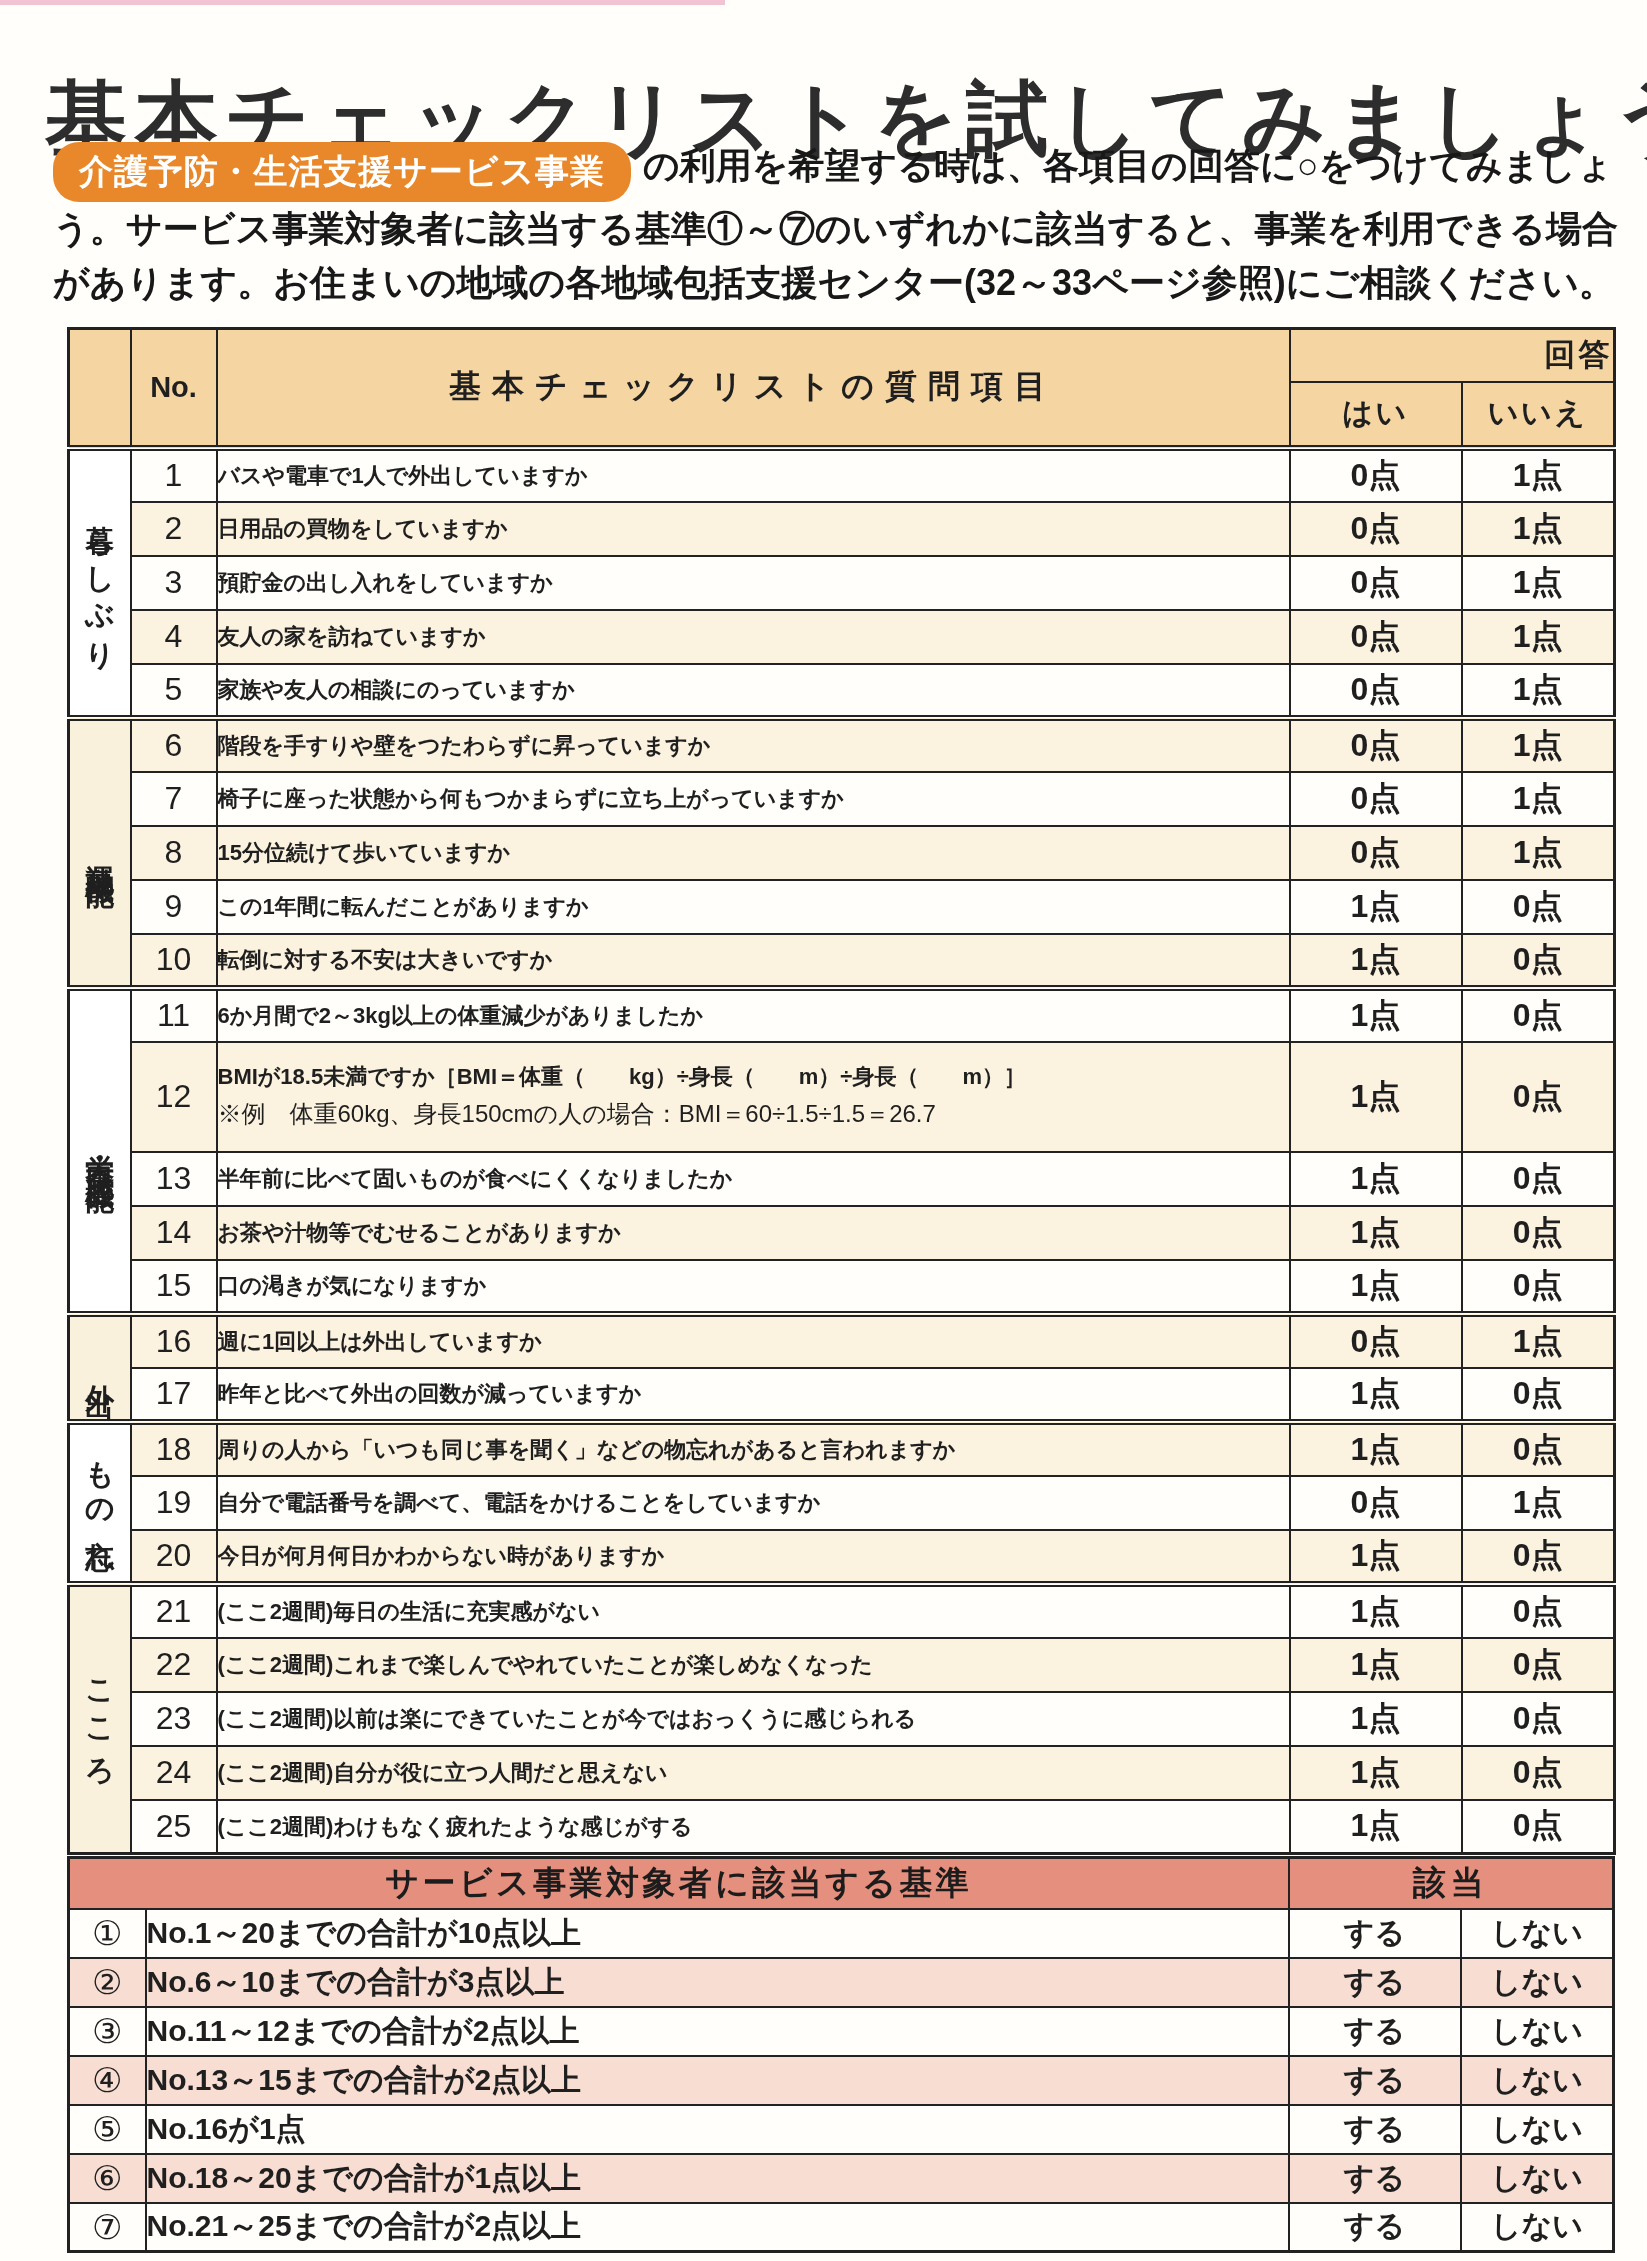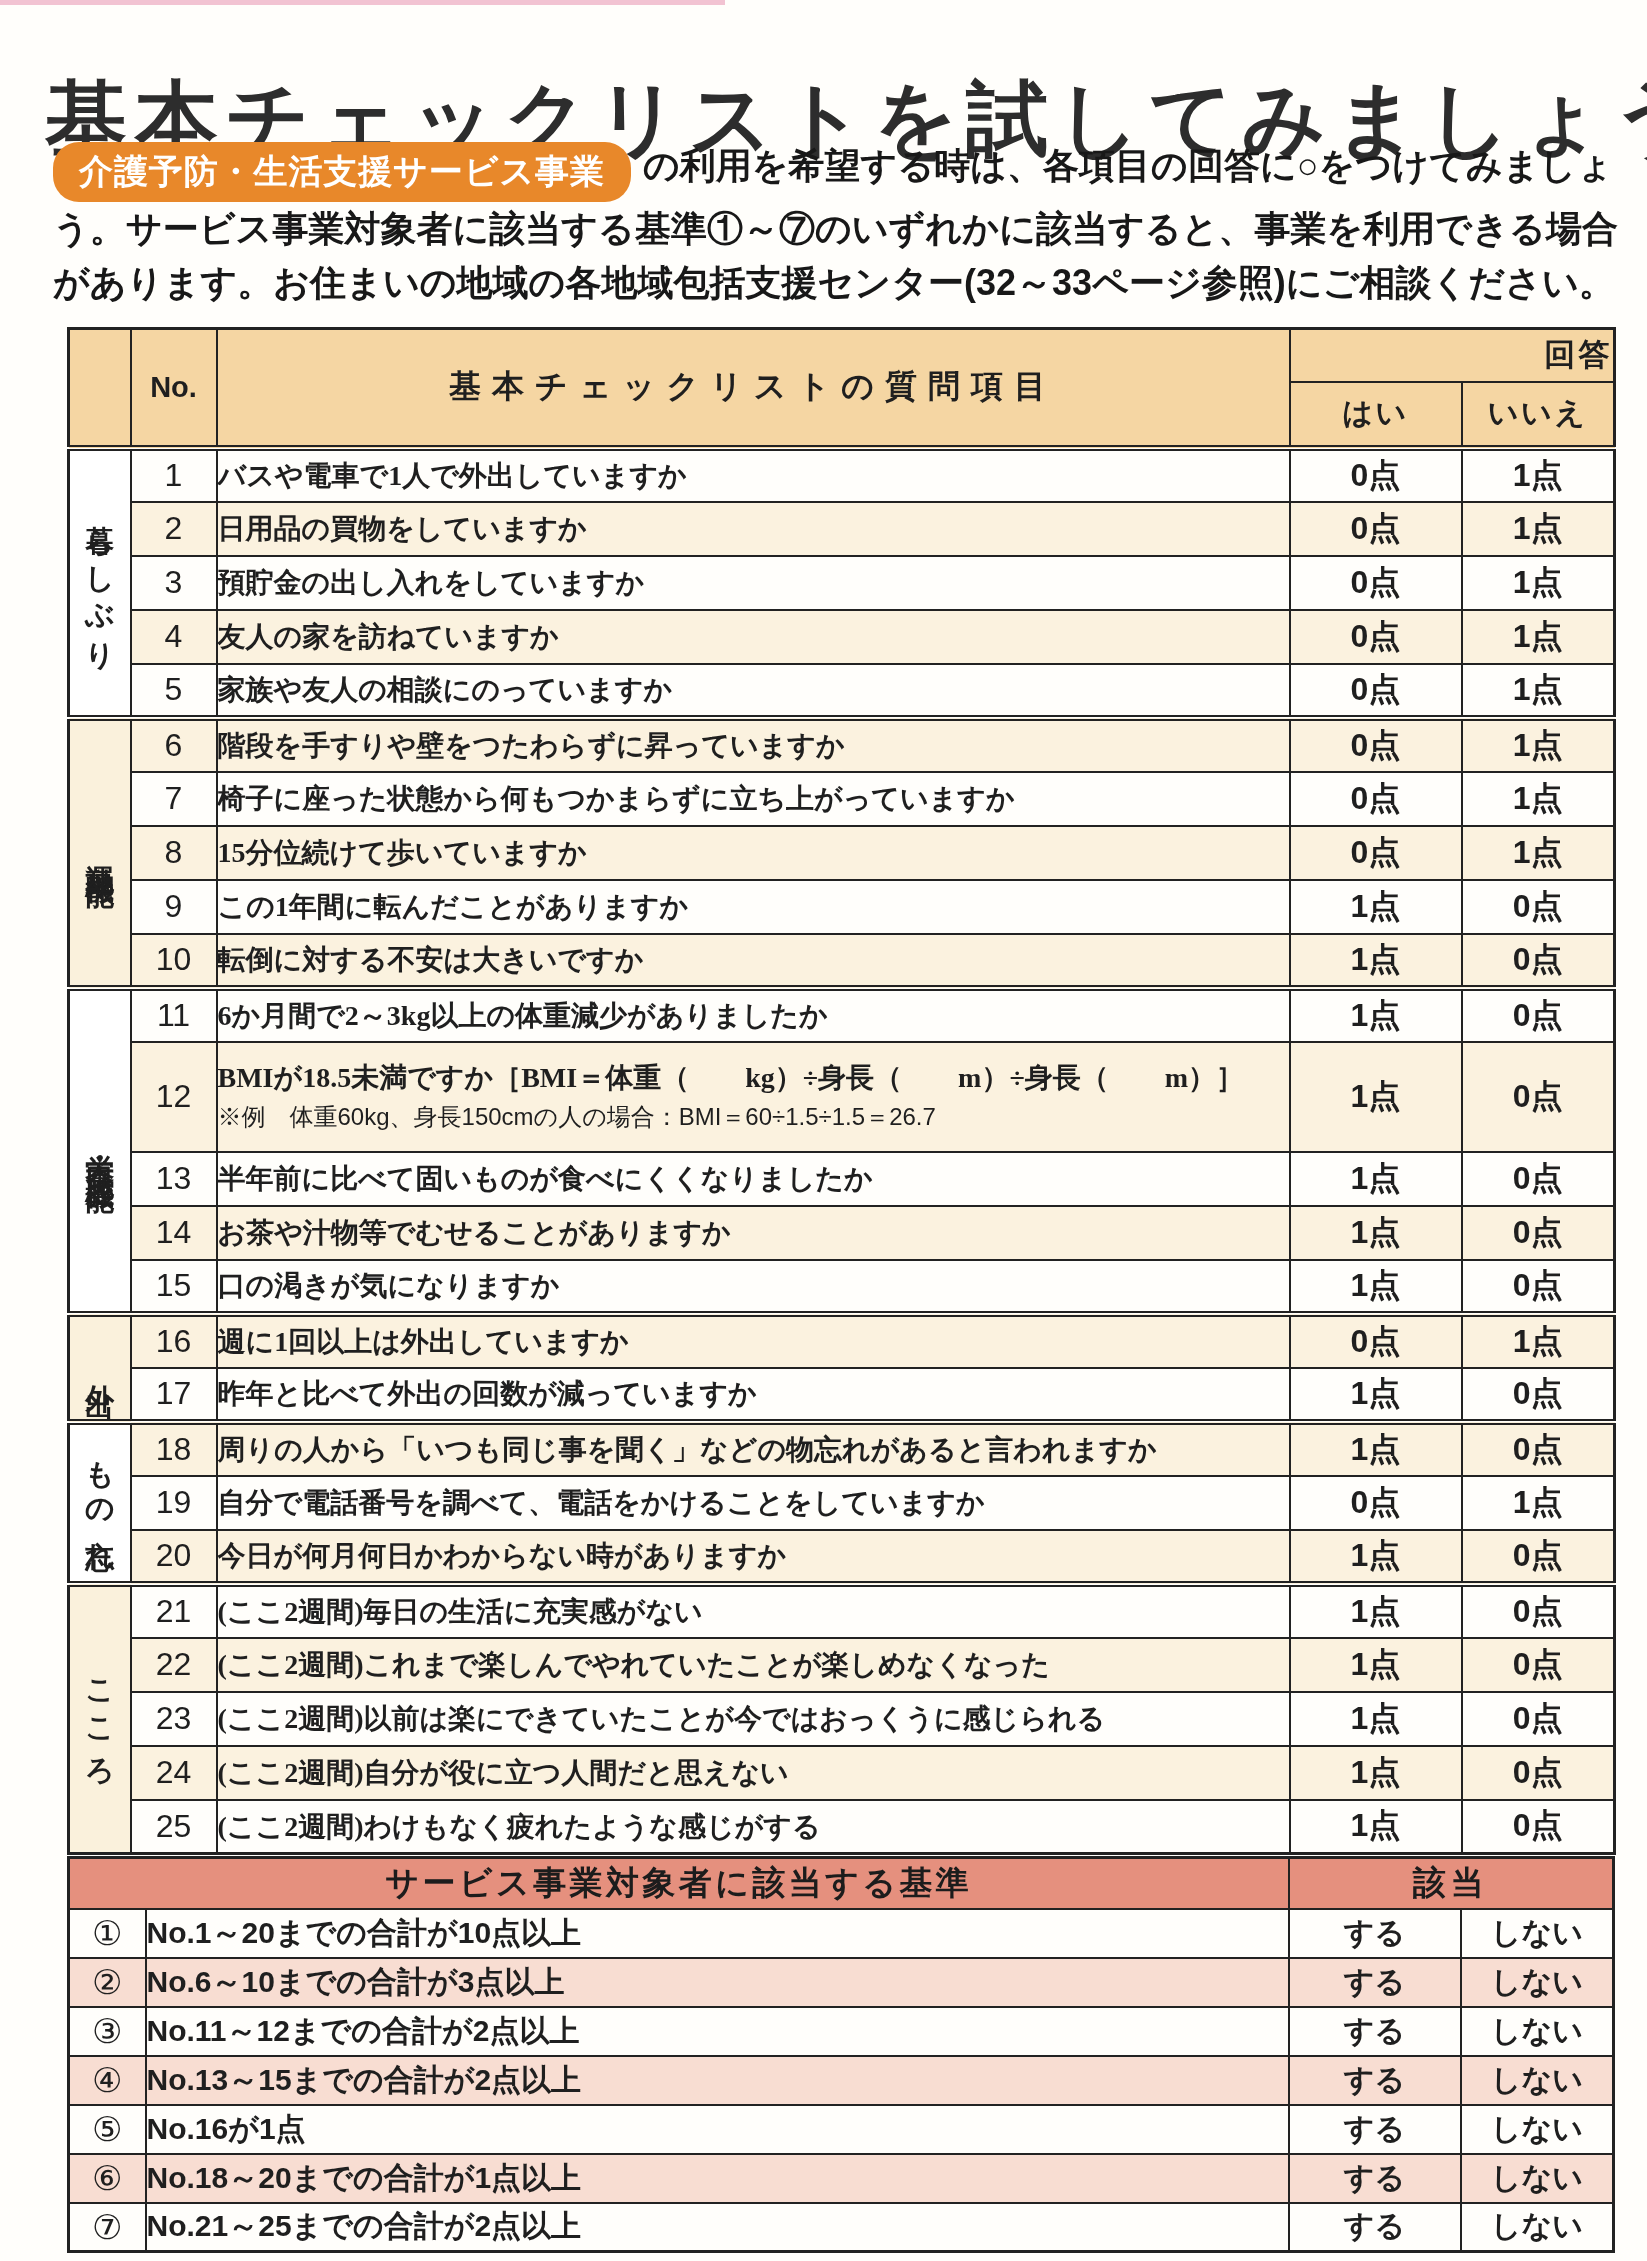--- a/index.html
+++ b/index.html
@@ -57,21 +57,21 @@
   .checklist tbody.group tr:first-child td{border-top:6px double var(--line);}
   .cat{background:#fff;text-align:center;vertical-align:middle;}
   .cat.cat-tint{background:var(--cream-cat) !important;}
   .vtext{
     writing-mode:vertical-rl;text-orientation:upright;
     font-size:29px;font-weight:600;letter-spacing:5.1px;line-height:1;
     display:inline-block;
   }
   .no-cell{text-align:center;font-size:32px;vertical-align:middle;}
   .q-cell{vertical-align:middle;padding:3.4px 8.6px 3.4px 24px;}
-  .q-main{font-size:28px;font-weight:600;line-height:1.25;white-space:nowrap;font-family:Liberation Serif, serif;}
+  .q-main{font-size:22px;font-weight:600;line-height:1.25;white-space:nowrap;}
   .q-note{font-size:24px;font-weight:500;margin-top:6.9px;white-space:nowrap;}
   .pt-cell{text-align:center;font-size:32px;font-weight:600;vertical-align:middle;margin-top:44px;}
 
   
   .criteria{
     position:absolute;left:67px;top:1856px;width:1545px;
     border:3.4px solid var(--line);
   }
   .criteria th,.criteria td{border:2.6px solid var(--line);padding:0;}
   .criteria thead th{background:var(--salmon);height:51px;font-weight:600;color:#1c1c1c;}

